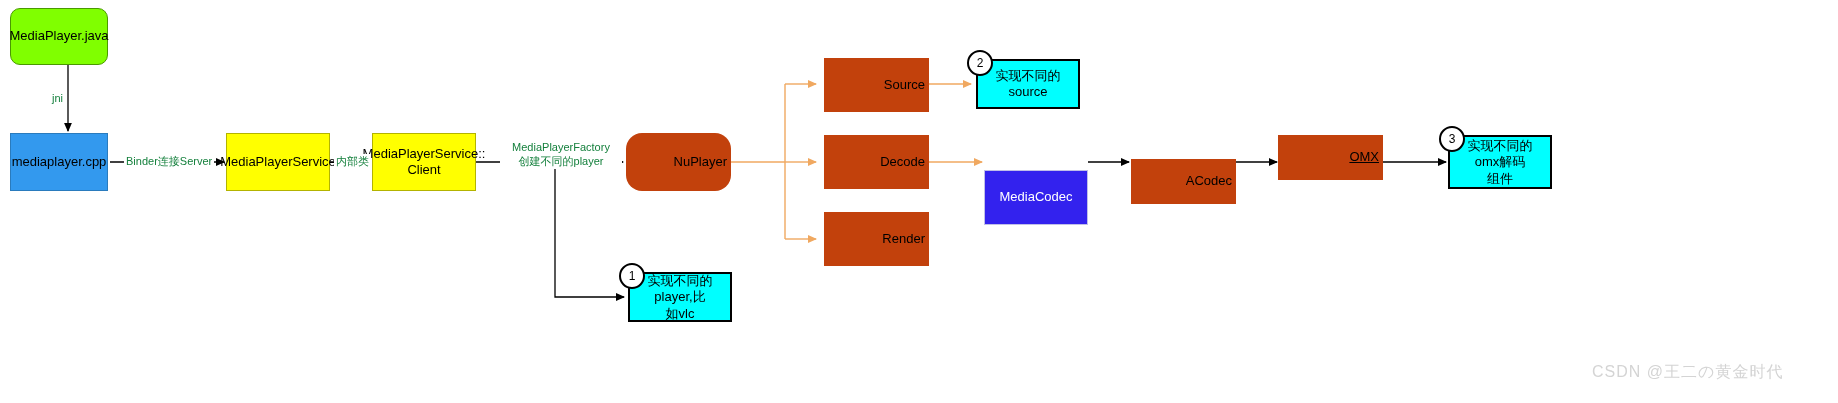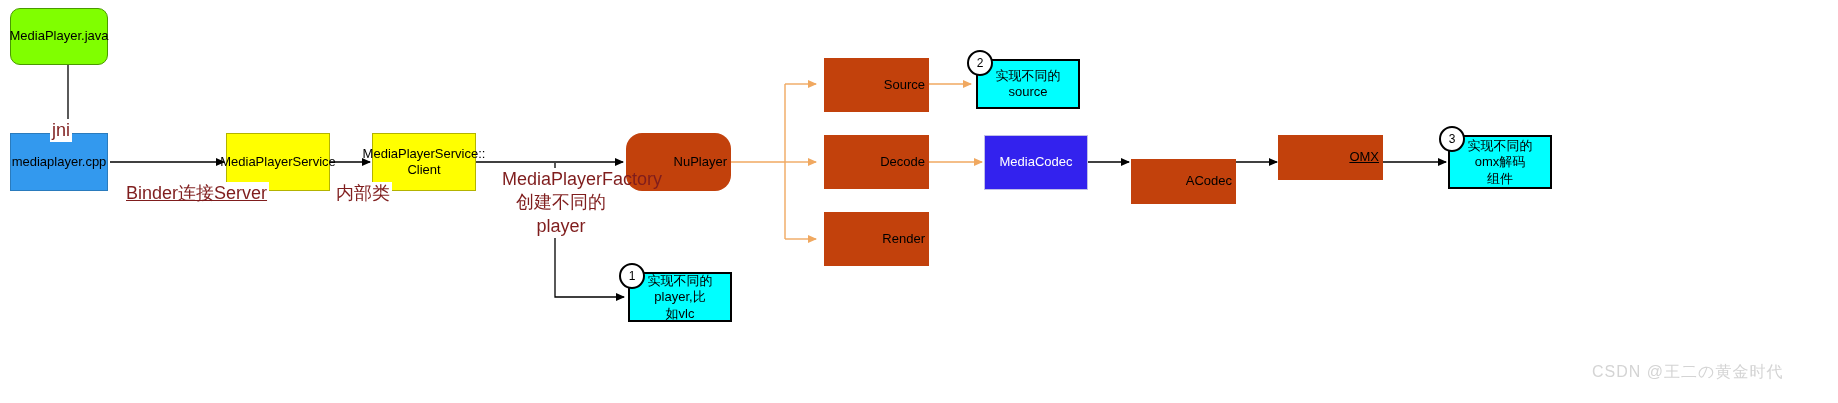--- a/index.html
+++ b/index.html
@@ -35,21 +35,21 @@
     text-align: center;
     font-size: 13px;
     line-height: 1.25;
     color: #000000;
     padding: 2px 4px;
   }
   .node-green  { background: #80FF00; border: 1px solid #4a9900; }
   .node-blue   { background: #3399EE; border: 1px solid #2a7bbd; }
   .node-yellow { background: #FFFF00; border: 1px solid #b3b300; }
   .node-orange { background: #c2410c; border: 0; justify-content: flex-end; }
-  .node-codec  { background: #3322EE; border: 1px solid #c0bfe8; color: #ffffff; }
+  .node-codec  { background: #3322EE; border: 1px solid #c0bfe8; color: #ffffff; margin-top: 35px; }
   .node-cyan   { background: #00FFFF; border: 2px solid #000000; }
 
   .cyan-text {
     position: absolute;
     left: 0;
     right: 0;
     top: 50%;
     transform: translateY(-50%);
     text-align: center;
     font-size: 13px;
@@ -68,28 +68,27 @@
     border: 2px solid #000000;
     font-size: 12px;
     display: flex;
     align-items: center;
     justify-content: center;
     color: #000000;
     z-index: 4;
   }
   .edge-label {
     position: absolute;
-    font-size: 18px;
-    color: #7f1d1d;
+    font-size: 11px;
+    color: #15803d;
     background: #ffffff;
     text-align: center;
     line-height: 1.3;
     white-space: nowrap;
     padding: 0 2px;
-    margin-top: 28px;
   }
   .watermark {
     position: absolute;
     font-size: 16px;
     color: #d4d4d4;
     white-space: nowrap;
     letter-spacing: 1px;
   }
 </style>
 </head>
@@ -207,21 +206,21 @@
   <div class="node node-cyan" style="left:1448px; top:135px; width:104px; height:54px;">
     <span class="badge">3</span>
     <span class="cyan-text">
       <span>实现不同的omx解码</span><br>
       <span>组件</span>
     </span>
   </div>
 
   <div class="edge-label" style="left:50px; top:91px;">jni</div>
 
-  <div class="edge-label" style="left:124px; top:154px;text-decoration:underline;">Binder连接Server</div>
+  <div class="edge-label" style="left:124px; top:154px;">Binder连接Server</div>
 
   <div class="edge-label" style="left:334px; top:154px;">内部类</div>
 
   <div class="edge-label" style="left:500px; top:140px; white-space:normal; width:118px;">
     <span>MediaPlayerFactory</span><br>
     <span>创建不同的player</span>
   </div>
 
   <div class="watermark" style="left:1592px; top:362px;">CSDN @王二の黄金时代</div>
 

